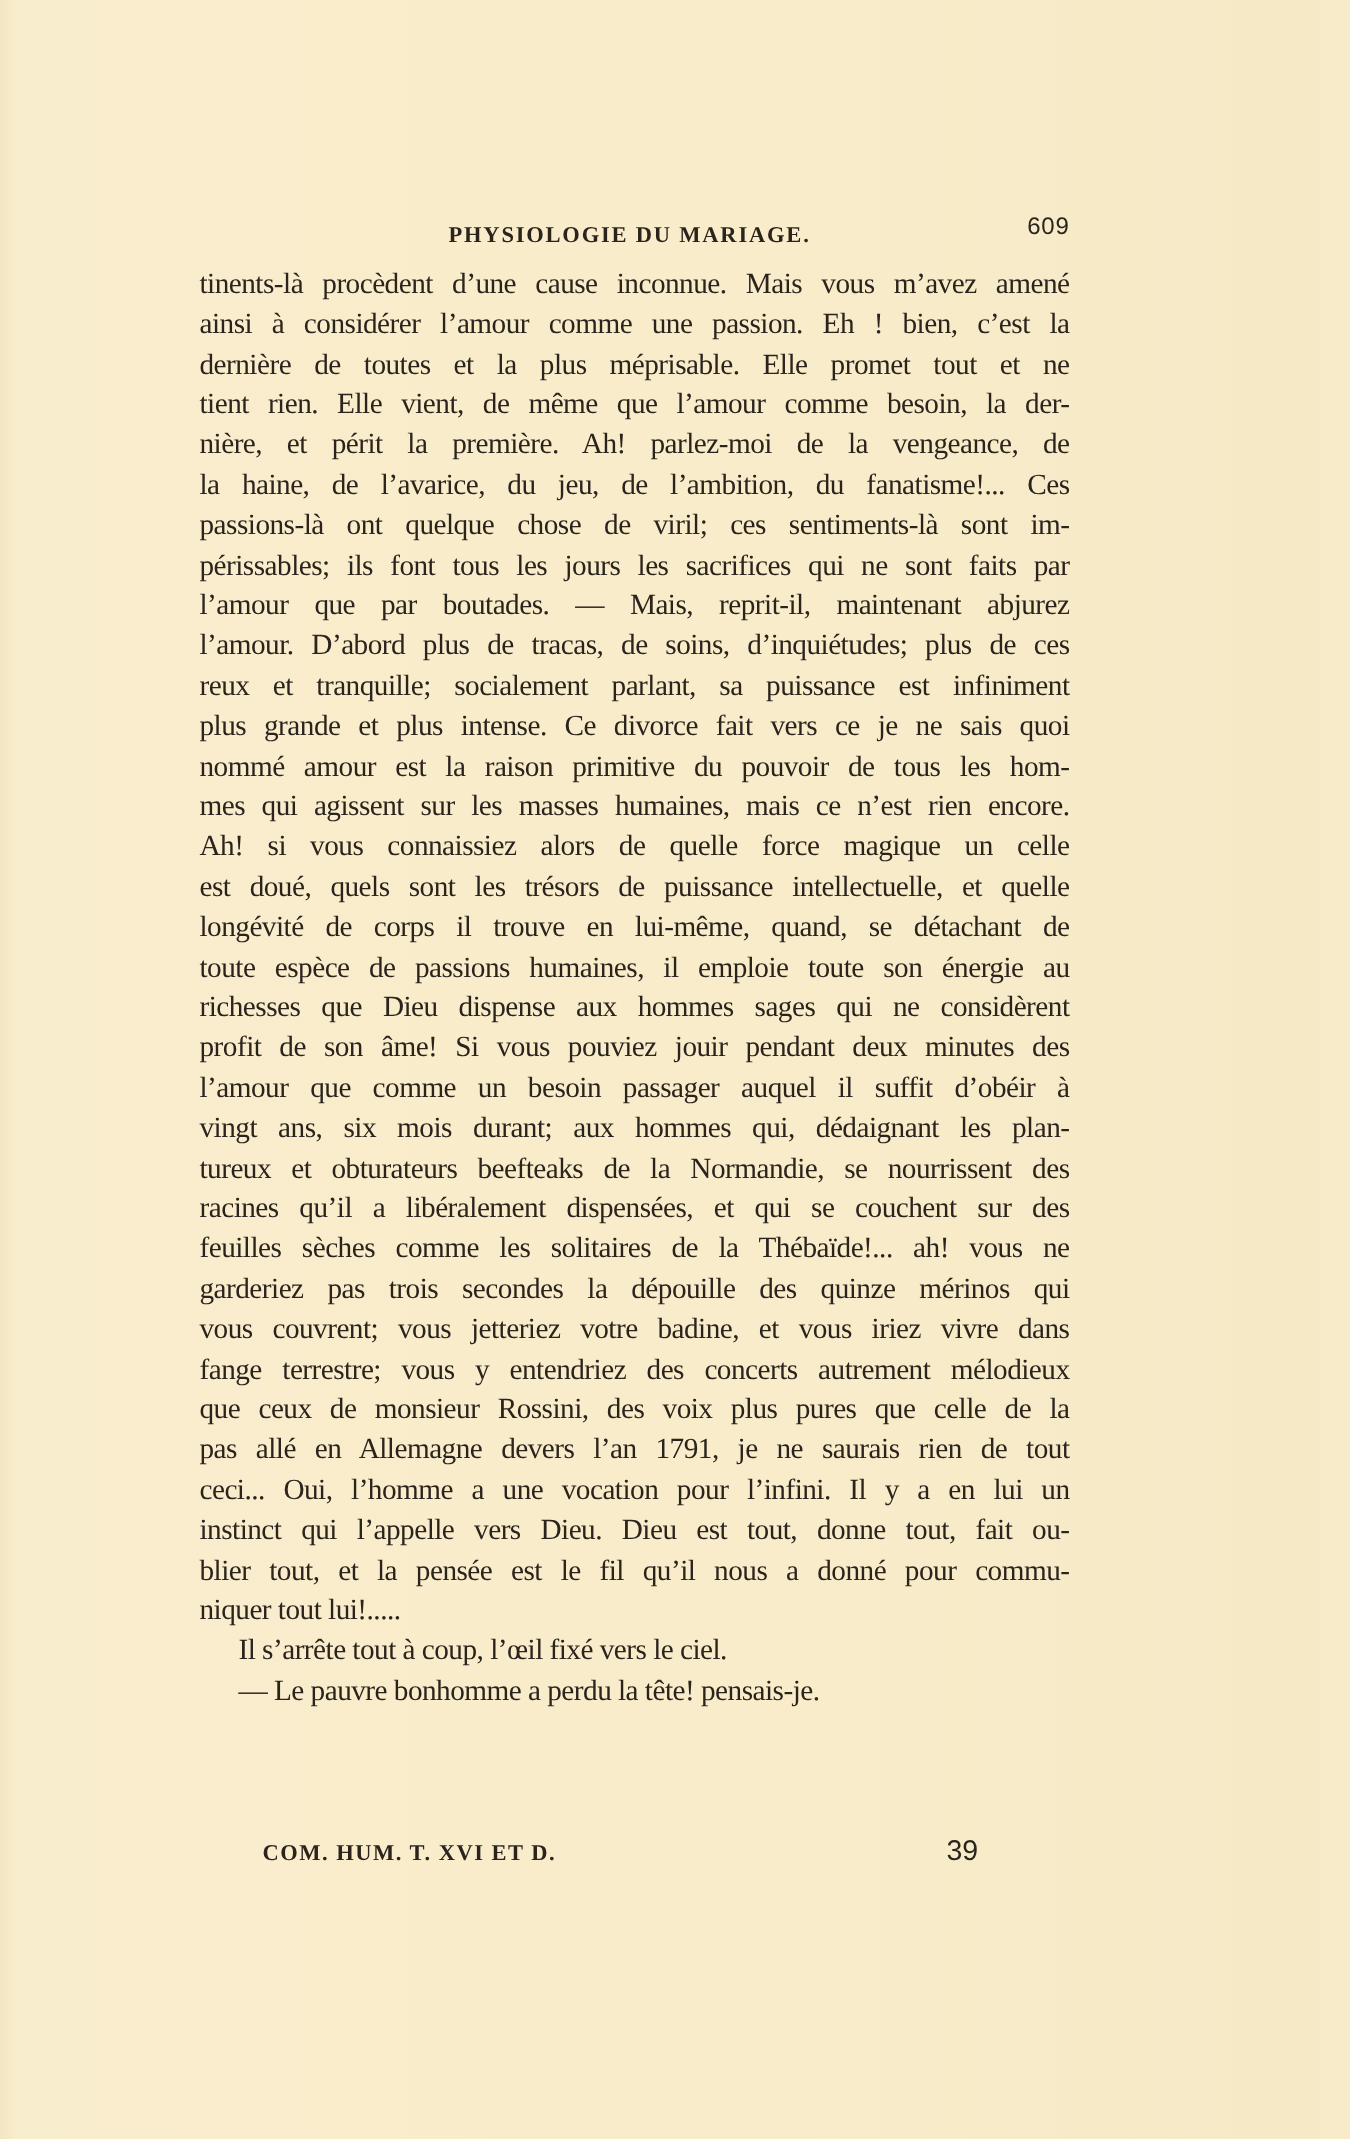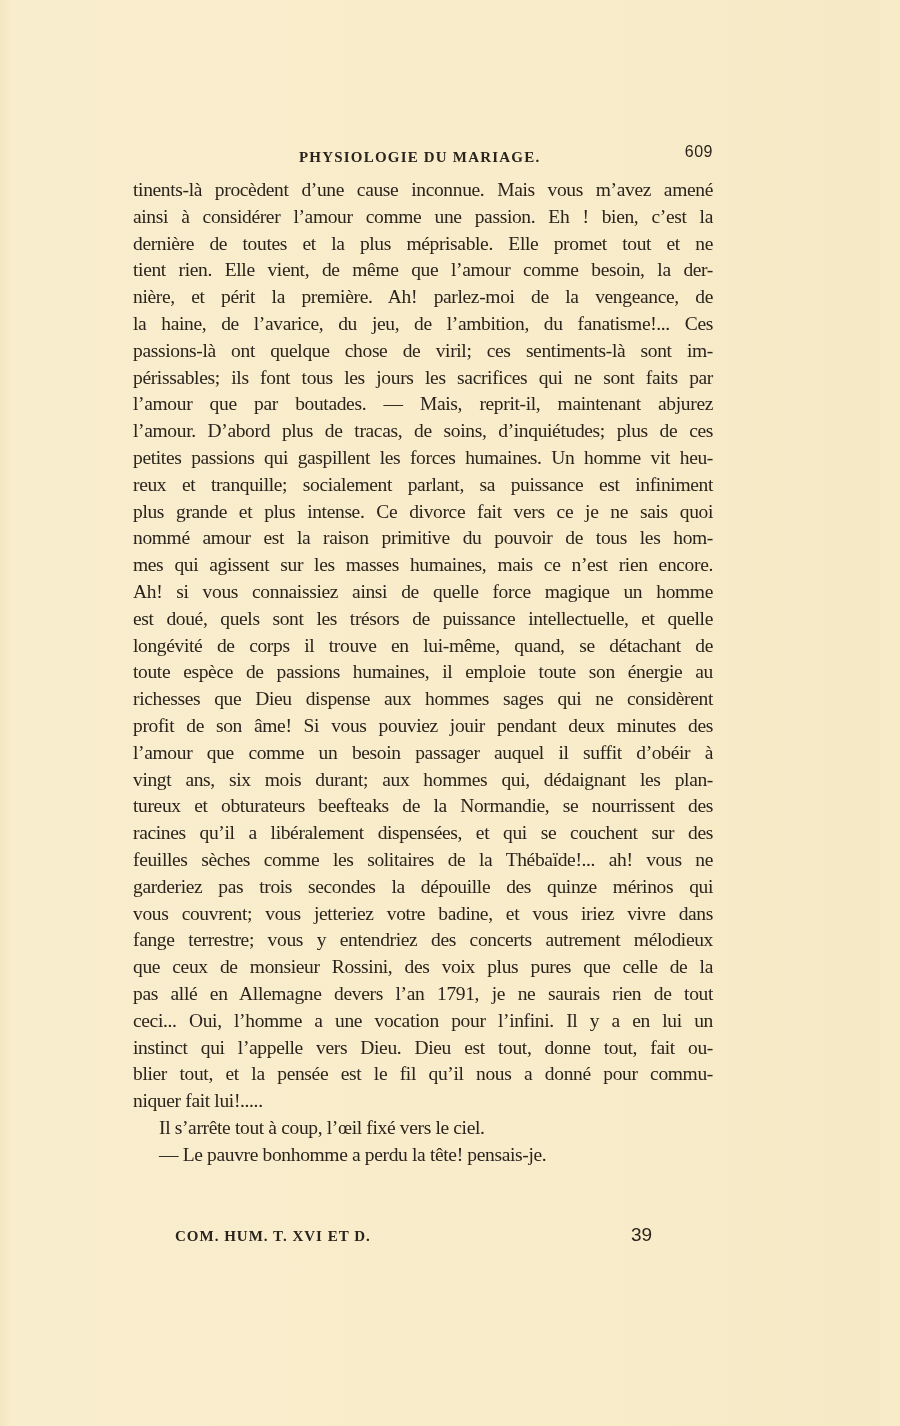--- a/index.html
+++ b/index.html
@@ -104,45 +104,44 @@
     <span class="line">tinents-là procèdent d’une cause inconnue. Mais vous m’avez amené</span>
     <span class="line">ainsi à considérer l’amour comme une passion. Eh ! bien, c’est la</span>
     <span class="line">dernière de toutes et la plus méprisable. Elle promet tout et ne</span>
     <span class="line">tient rien. Elle vient, de même que l’amour comme besoin, la der-</span>
     <span class="line">nière, et périt la première. Ah! parlez-moi de la vengeance, de</span>
     <span class="line">la haine, de l’avarice, du jeu, de l’ambition, du fanatisme!... Ces</span>
     <span class="line">passions-là ont quelque chose de viril; ces sentiments-là sont im-</span>
     <span class="line">périssables; ils font tous les jours les sacrifices qui ne sont faits par</span>
     <span class="line">l’amour que par boutades. — Mais, reprit-il, maintenant abjurez</span>
     <span class="line">l’amour. D’abord plus de tracas, de soins, d’inquiétudes; plus de ces</span>
-    <span class="line">petites passions qui gaspillent les forces humaines. Un homme vit heu-</span>
     <span class="line">reux et tranquille; socialement parlant, sa puissance est infiniment</span>
     <span class="line">plus grande et plus intense. Ce divorce fait vers ce je ne sais quoi</span>
     <span class="line">nommé amour est la raison primitive du pouvoir de tous les hom-</span>
     <span class="line">mes qui agissent sur les masses humaines, mais ce n’est rien encore.</span>
-    <span class="line">Ah! si vous connaissiez ainsi de quelle force magique un homme</span>
+    <span class="line">Ah! si vous connaissiez alors de quelle force magique un celle</span>
     <span class="line">est doué, quels sont les trésors de puissance intellectuelle, et quelle</span>
     <span class="line">longévité de corps il trouve en lui-même, quand, se détachant de</span>
     <span class="line">toute espèce de passions humaines, il emploie toute son énergie au</span>
     <span class="line">richesses que Dieu dispense aux hommes sages qui ne considèrent</span>
     <span class="line">profit de son âme! Si vous pouviez jouir pendant deux minutes des</span>
     <span class="line">l’amour que comme un besoin passager auquel il suffit d’obéir à</span>
     <span class="line">vingt ans, six mois durant; aux hommes qui, dédaignant les plan-</span>
     <span class="line">tureux et obturateurs beefteaks de la Normandie, se nourrissent des</span>
     <span class="line">racines qu’il a libéralement dispensées, et qui se couchent sur des</span>
     <span class="line">feuilles sèches comme les solitaires de la Thébaïde!... ah! vous ne</span>
     <span class="line">garderiez pas trois secondes la dépouille des quinze mérinos qui</span>
     <span class="line">vous couvrent; vous jetteriez votre badine, et vous iriez vivre dans</span>
     <span class="line">fange terrestre; vous y entendriez des concerts autrement mélodieux</span>
     <span class="line">que ceux de monsieur Rossini, des voix plus pures que celle de la</span>
     <span class="line">pas allé en Allemagne devers l’an 1791, je ne saurais rien de tout</span>
     <span class="line">ceci... Oui, l’homme a une vocation pour l’infini. Il y a en lui un</span>
     <span class="line">instinct qui l’appelle vers Dieu. Dieu est tout, donne tout, fait ou-</span>
     <span class="line">blier tout, et la pensée est le fil qu’il nous a donné pour commu-</span>
-    <span class="line last">niquer fait lui!.....</span>
+    <span class="line last">niquer tout lui!.....</span>
     <span class="line indent">Il s’arrête tout à coup, l’œil fixé vers le ciel.</span>
     <span class="line indent">— Le pauvre bonhomme a perdu la tête! pensais-je.</span>
   </div>
 
   <div class="footer">
     <span class="signature">COM. HUM. T. XVI ET D.</span>
     <span class="sheet-number">39</span>
   </div>
 
 </div>

